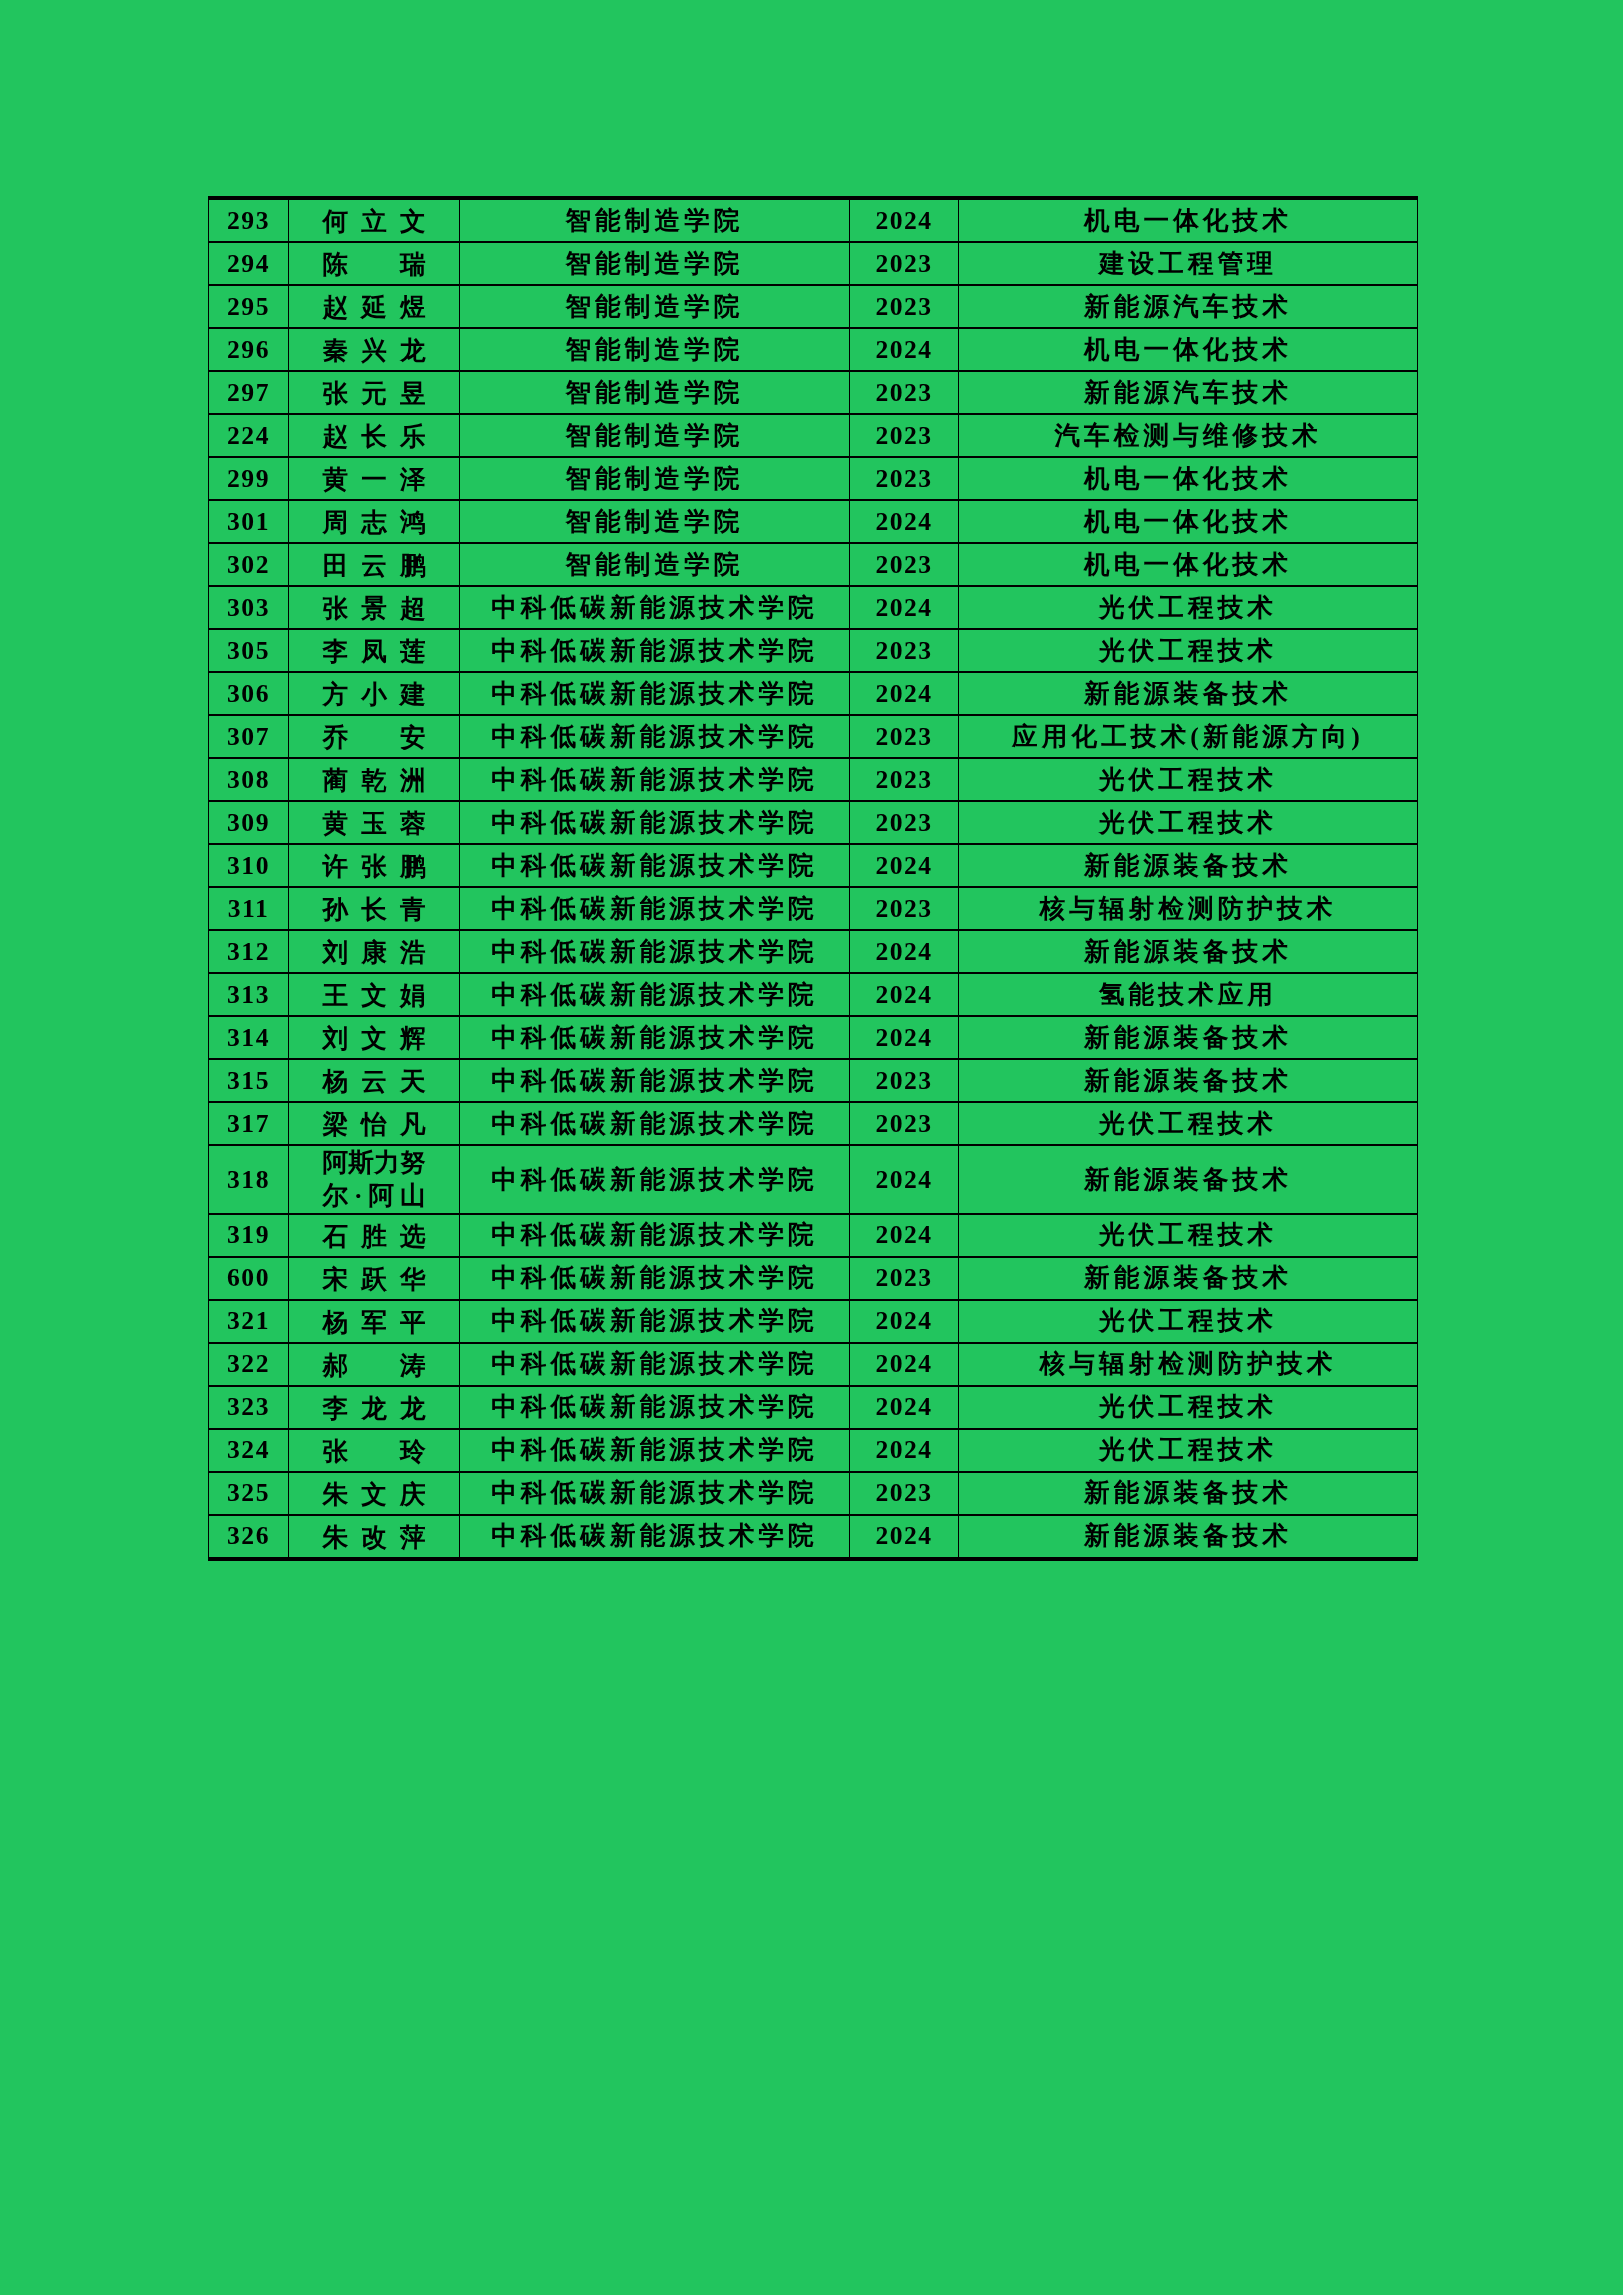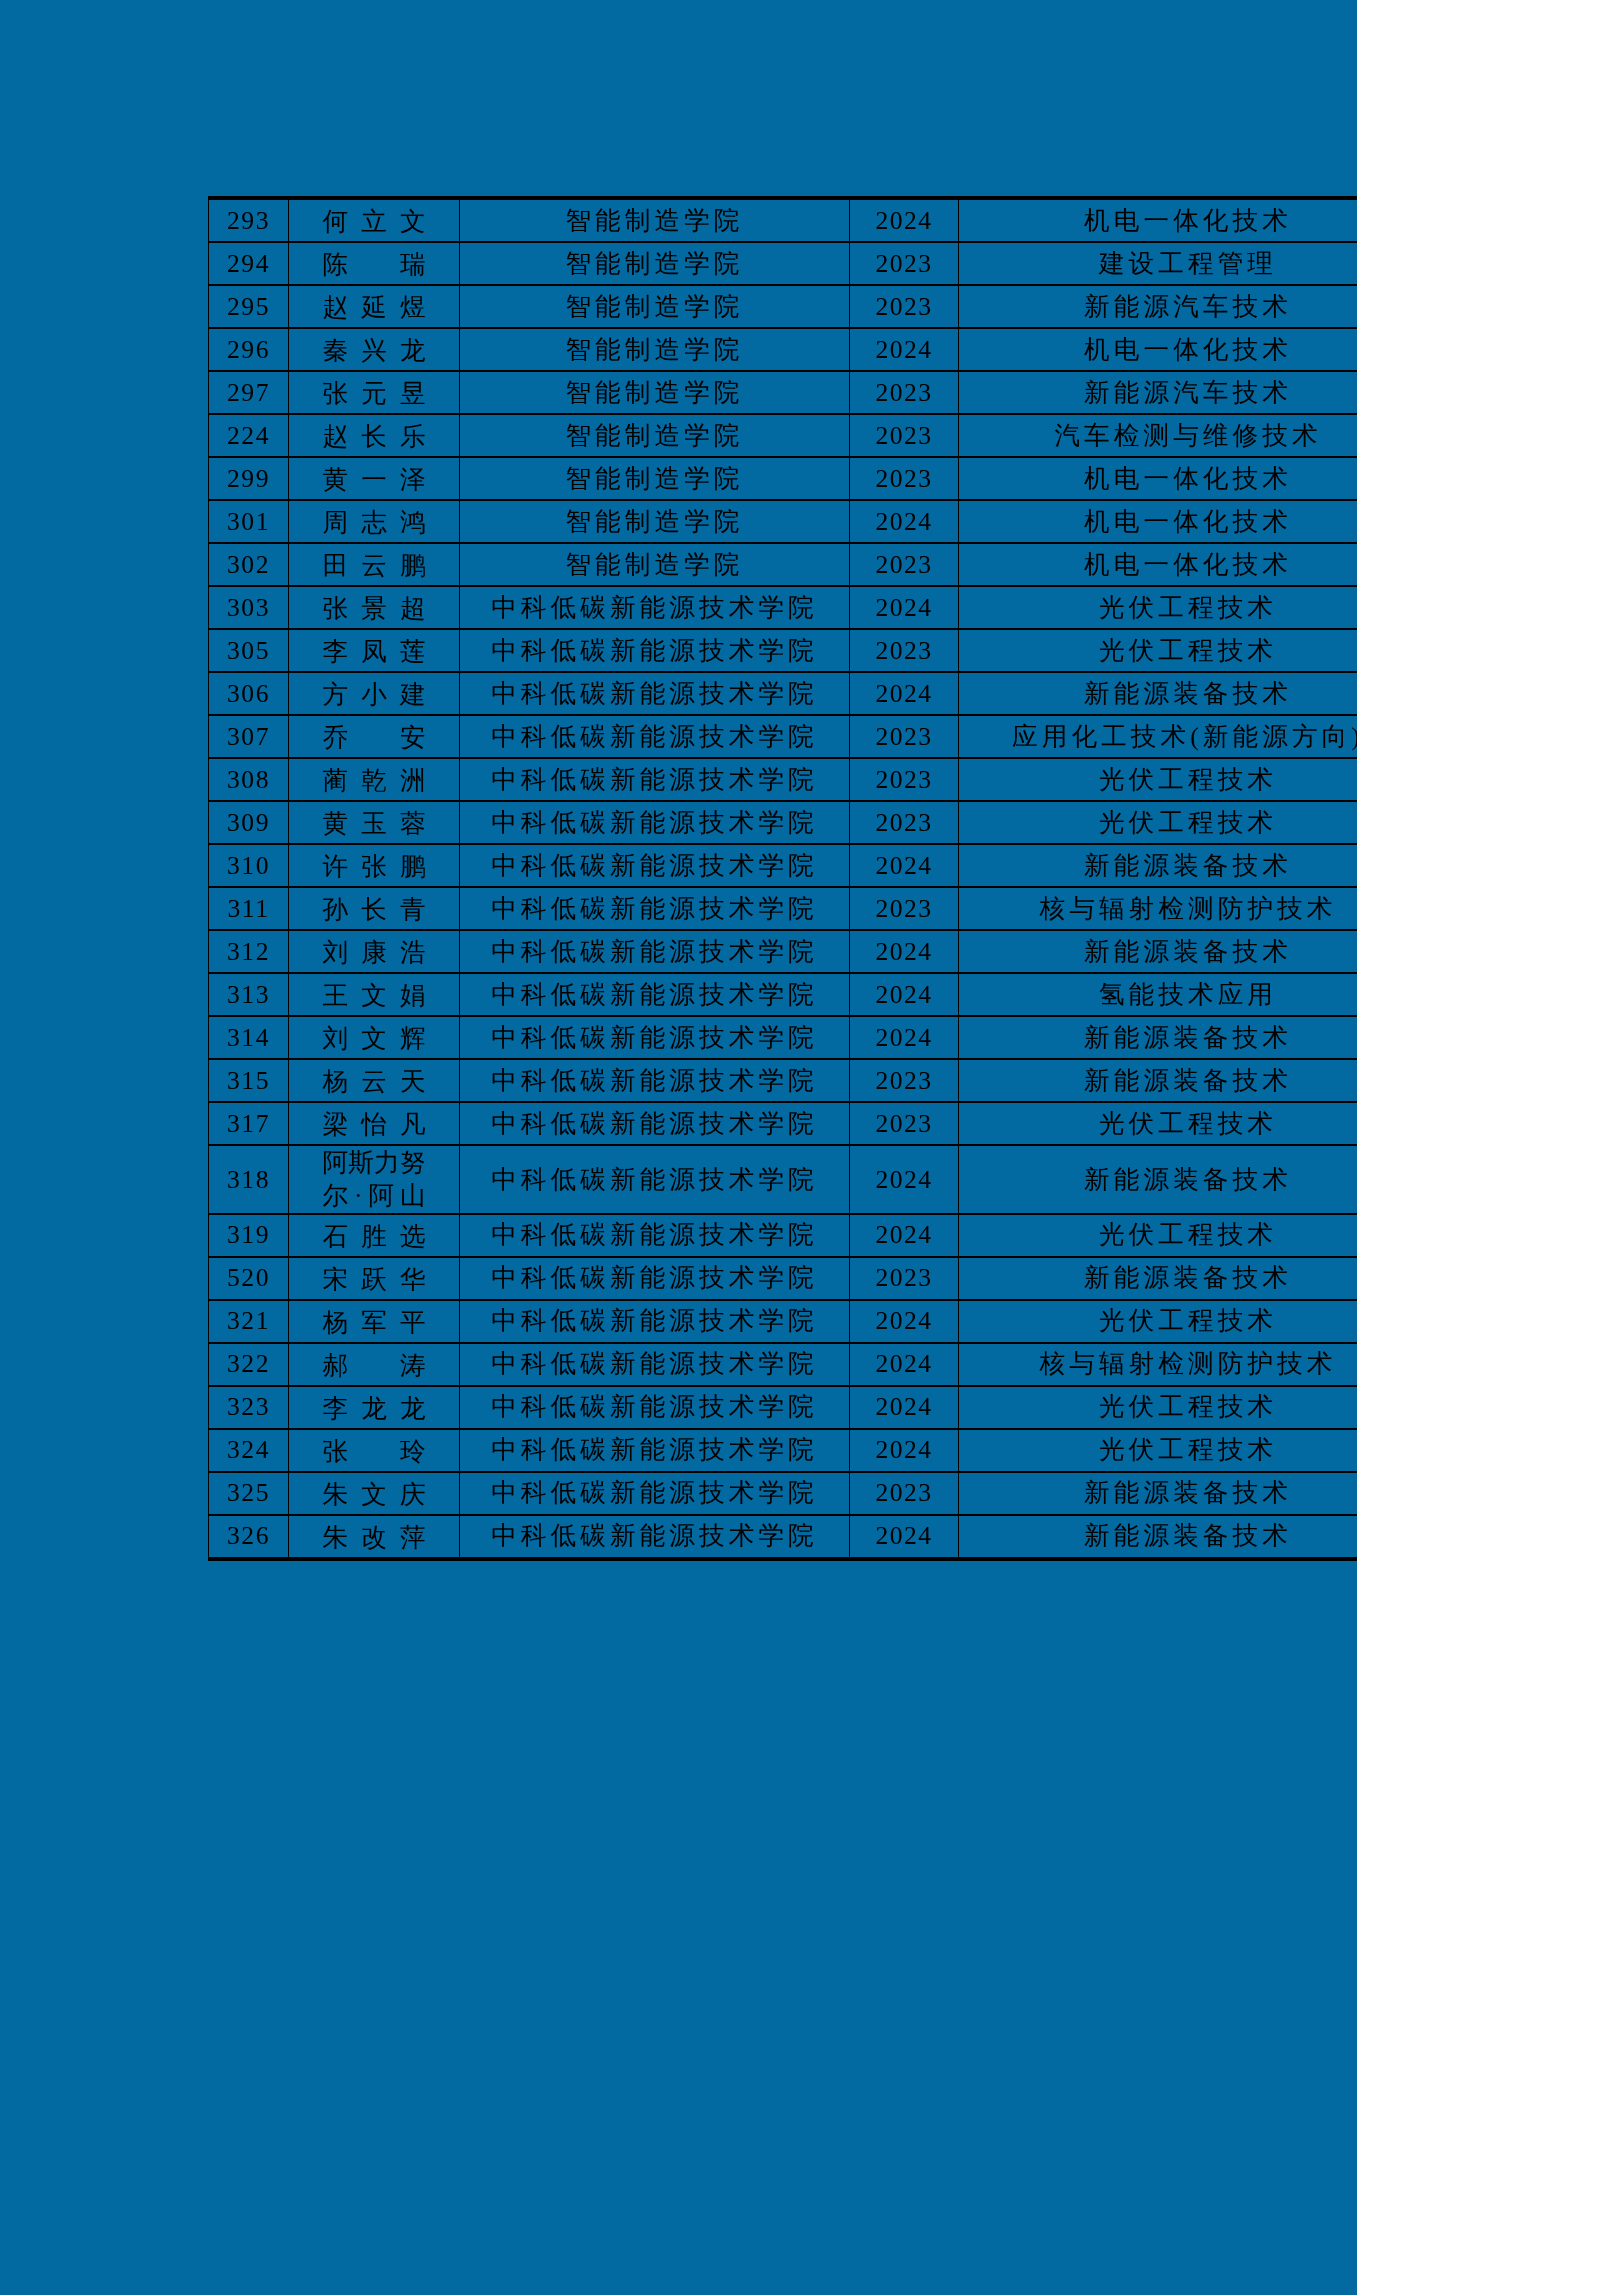--- a/index.html
+++ b/index.html
@@ -10,24 +10,25 @@
   body {
     width: 1623px;
     height: 2295px;
     position: relative;
     font-family: "Liberation Serif", "DejaVu Serif", serif;
     color: #000000;
   }
   .page {
     position: absolute;
     left: 0; top: 0;
-    width: 1357px;
+    width: 1623px;
     height: 2295px;
-    background: #0369a1;
+    background: #22c55e;
     overflow: hidden;
+    font-weight: bold;
   }
   table.roster {
     position: absolute;
     left: 208px;
     top: 196px;
     width: 1208px;
     border-collapse: collapse;
     table-layout: fixed;
     border-top: 4.6px solid #000;
     border-bottom: 4.6px solid #000;
@@ -237,21 +238,21 @@
           <td class="c-major">新能源装备技术</td>
         </tr>
         <tr>
           <td class="c-no">319</td>
           <td class="c-name"><span class="name-block">石胜选</span></td>
           <td class="c-college">中科低碳新能源技术学院</td>
           <td class="c-year">2024</td>
           <td class="c-major">光伏工程技术</td>
         </tr>
         <tr>
-          <td class="c-no">520</td>
+          <td class="c-no">600</td>
           <td class="c-name"><span class="name-block">宋跃华</span></td>
           <td class="c-college">中科低碳新能源技术学院</td>
           <td class="c-year">2023</td>
           <td class="c-major">新能源装备技术</td>
         </tr>
         <tr>
           <td class="c-no">321</td>
           <td class="c-name"><span class="name-block">杨军平</span></td>
           <td class="c-college">中科低碳新能源技术学院</td>
           <td class="c-year">2024</td>

